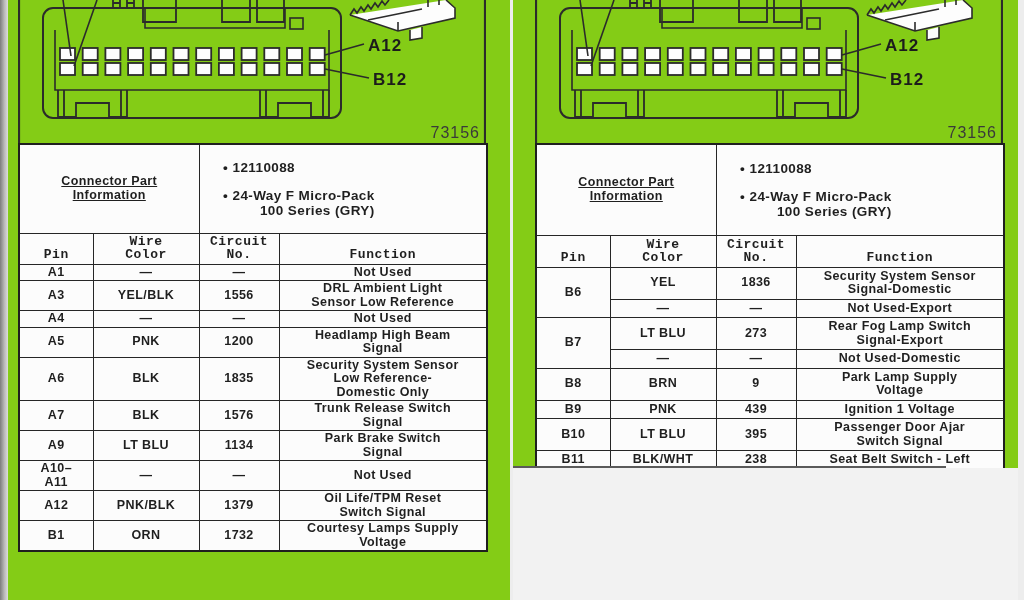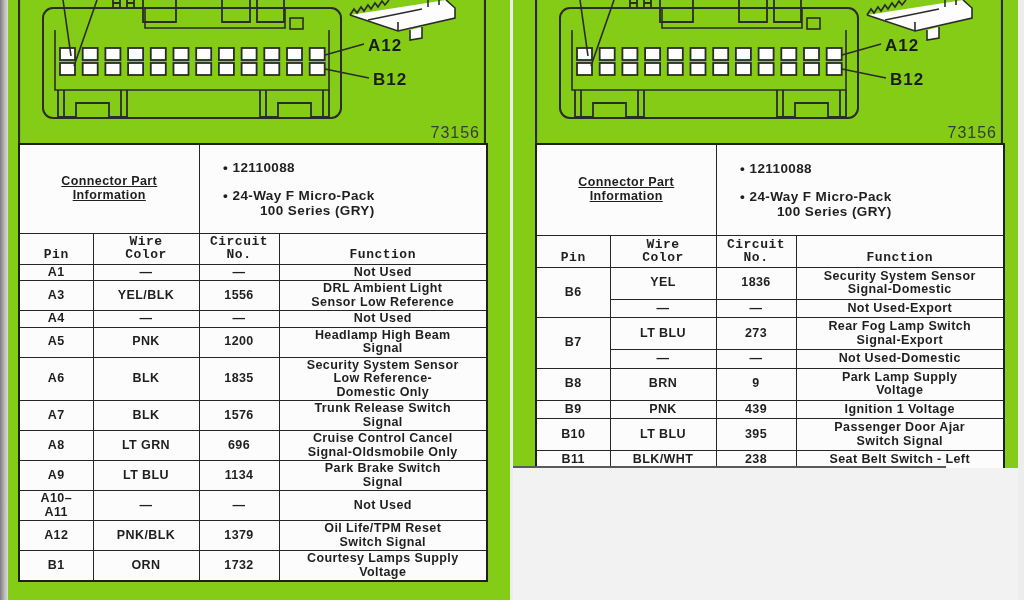--- a/index.html
+++ b/index.html
@@ -226,27 +226,20 @@
 Domestic Only</td>
             </tr>
         <tr>
               <td>A7</td>
               <td>BLK</td>
               <td>1576</td>
               <td class="fn">Trunk Release Switch
 Signal</td>
             </tr>
         <tr>
-              <td>A8</td>
-              <td>LT GRN</td>
-              <td>696</td>
-              <td class="fn">Cruise Control Cancel
-Signal-Oldsmobile Only</td>
-            </tr>
-        <tr>
               <td>A9</td>
               <td>LT BLU</td>
               <td>1134</td>
               <td class="fn">Park Brake Switch
 Signal</td>
             </tr>
         <tr>
               <td>A10–
 A11</td>
               <td>—</td>

